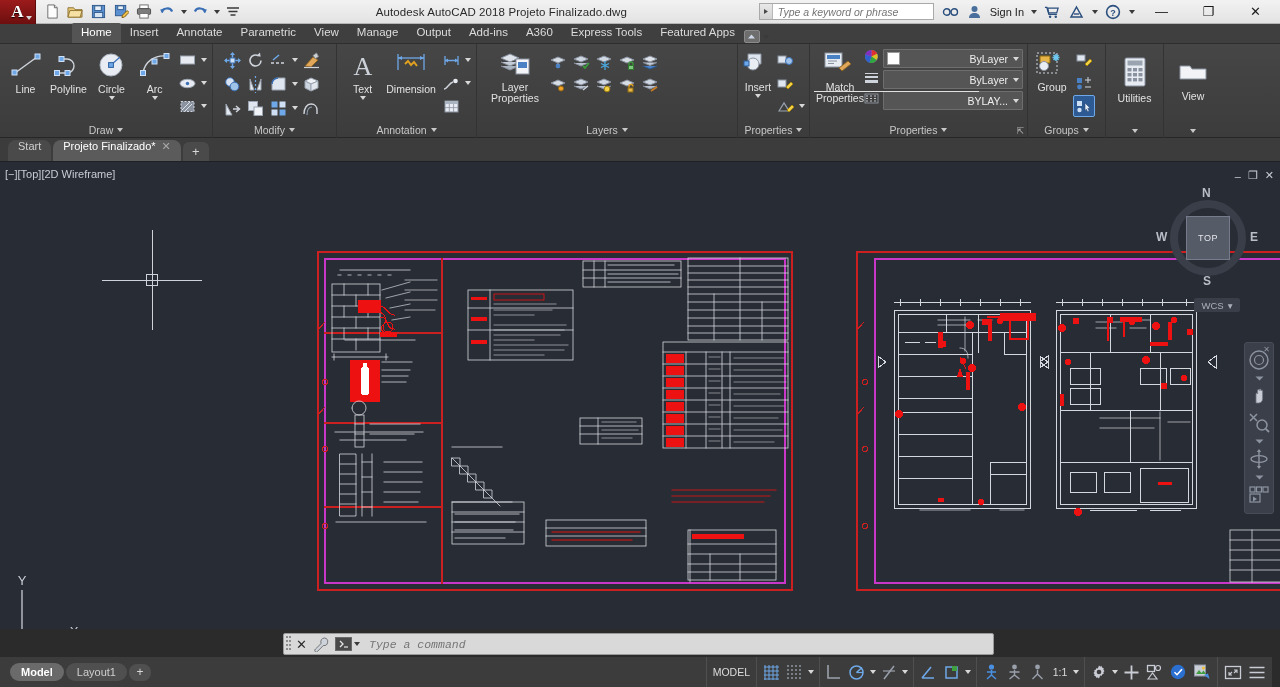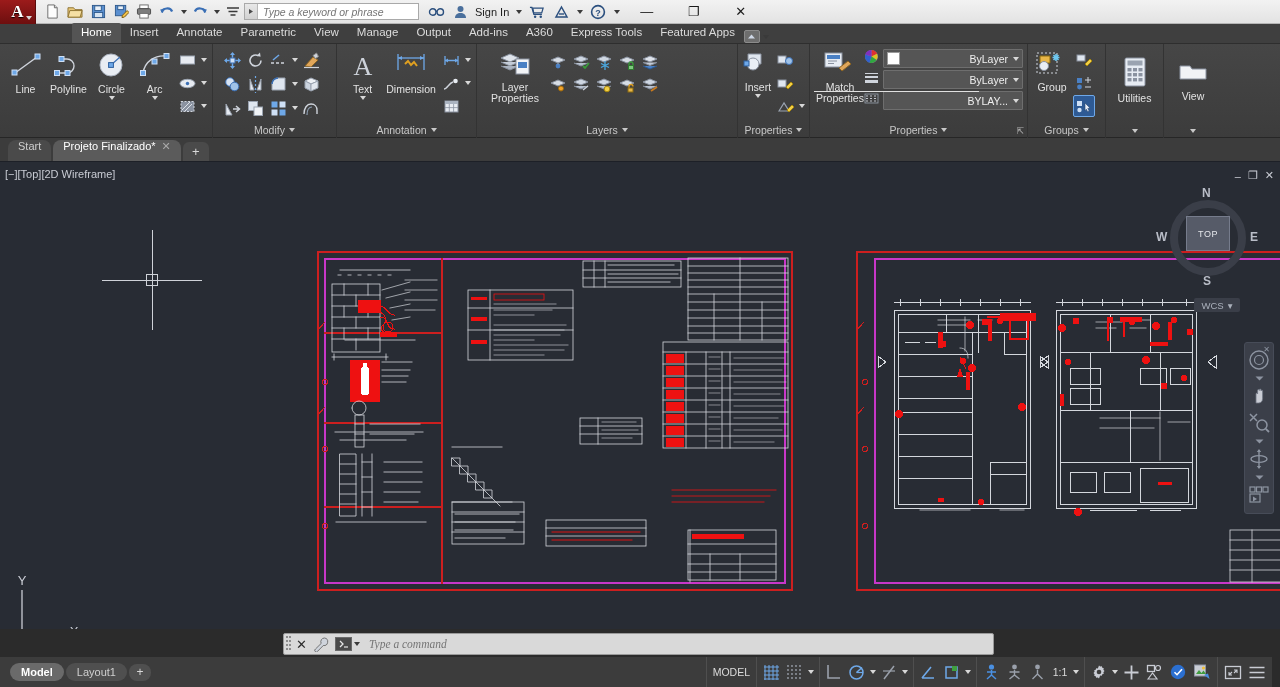--- a/index.html
+++ b/index.html
@@ -166,21 +166,21 @@
   .crosshair{ position:absolute; }
   .crosshair .hl,.crosshair .vl{ position:absolute;background:#cfd2d8;}
   .ucs{ position:absolute; }
   
   .viewcube{ position:absolute;right:24px;top:28px;width:96px;height:96px;}
   .vc-ring{
     position:absolute;left:10px;top:10px;width:76px;height:76px;border-radius:50%;
     border:8px solid #3a3e48;
   }
   .vc-face{
-    position:absolute;left:26px;top:26px;width:44px;height:35px;
+    position:absolute;left:26px;top:26px;width:44px;height:44px;
     background:#565b68;border:1px solid #767c8c;
     display:flex;align-items:center;justify-content:center;
     font-size:9px;color:#e4e6ea;letter-spacing:.5px;
   }
   .vc-n,.vc-s,.vc-e,.vc-w{position:absolute;font-size:12px;font-weight:bold;color:#b9bdc7;}
   .vc-n{left:42px;top:-4px;} .vc-s{left:43px;bottom:-2px;}
   .vc-w{left:-4px;top:40px;} .vc-e{right:-2px;top:40px;}
   .wcs{
     position:absolute;right:40px;top:136px;width:46px;height:14px;background:#3a3e48;
     display:flex;align-items:center;justify-content:center;gap:4px;
@@ -204,21 +204,21 @@
   .cmd-x{width:17px;height:20px;display:flex;align-items:center;justify-content:center;
     font-size:13px;color:#2b2b2b;}
   .cmd-wrench{width:22px;height:20px;display:flex;align-items:center;justify-content:center;}
   .cmd-prompt{
     width:17px;height:14px;background:#4a4a4a;border:1px solid #6a6a6a;
     display:flex;align-items:center;justify-content:center;
     font-size:8px;color:#e6e6e6;margin-left:3px;font-family:"Liberation Mono",monospace;
   }
   .cmd-input{
     flex:1;border:0;outline:0;background:transparent;font-size:11.5px;font-style:italic;
-    color:#5a5a5a;padding-left:8px;font-family:Liberation Serif, serif;
+    color:#5a5a5a;padding-left:8px;font-family:Liberation Mono, monospace;
   }
 
   
   .statusbar{
     position:absolute;left:0;top:657px;width:1272px;height:30px;
     background:#3c3c3c;display:flex;align-items:center;
   }
   .layout-tabs{ display:flex;align-items:center;padding-left:10px;gap:2px;}
   .ltab{
     height:18px;padding:0 11px;display:flex;align-items:center;font-size:11px;
@@ -302,20 +302,21 @@
       <div class="qicon" style="width:9px">
           <span class="caret dark"></span>
         </div>
       <div class="qicon">
         <svg width="14" height="12" viewBox="0 0 14 12">
             <path d="M1 2h12M2.5 5.5h9M4.5 9h5" stroke="#3a3a3a" stroke-width="1.6"></path>
           </svg>
       </div>
     </div>
 
+    <div class="title-text">Autodesk AutoCAD 2018    Projeto Finalizado.dwg</div>
 
     <div class="tb-right">
       <div class="search-box">
         <div class="sarrow">
           <svg width="6" height="7" viewBox="0 0 6 7">
               <path d="M1 1l4 2.5L1 6z" fill="#4a4a4a"></path>
             </svg>
         </div>
         <input placeholder="Type a keyword or phrase" style="">
       </div>
@@ -466,20 +467,24 @@
             <svg width="19" height="17" viewBox="0 0 19 17">
                   <rect x="3" y="3.5" width="13" height="10" fill="#8b93a1" stroke="#cfd4dc" stroke-dasharray="2 1.5"></rect>
                   <path d="M4 12l8-8M7 13l7-7" stroke="#e7ebf1" stroke-width=".9"></path>
                 </svg>
               </div>
             <div class="dd-caret">
                 <span class="caret"></span>
               </div>
             </div>
         </div>
+      </div>
+      <div class="panel-title">
+        <span>Draw</span>
+        <span class="caret"></span>
       </div>
     </div>
 
     <div class="panel" style="width:124px">
       <div class="panel-body" style="padding-left:8px">
         <div class="sm-col" style="gap:2px">
           <div class="sm-row">
             <div class="sm-btn">
               <svg width="19" height="19" viewBox="0 0 19 19">
                   <path d="M9.5 2v15M2 9.5h15" stroke="#6ea8e8" stroke-width="1.5"></path>

